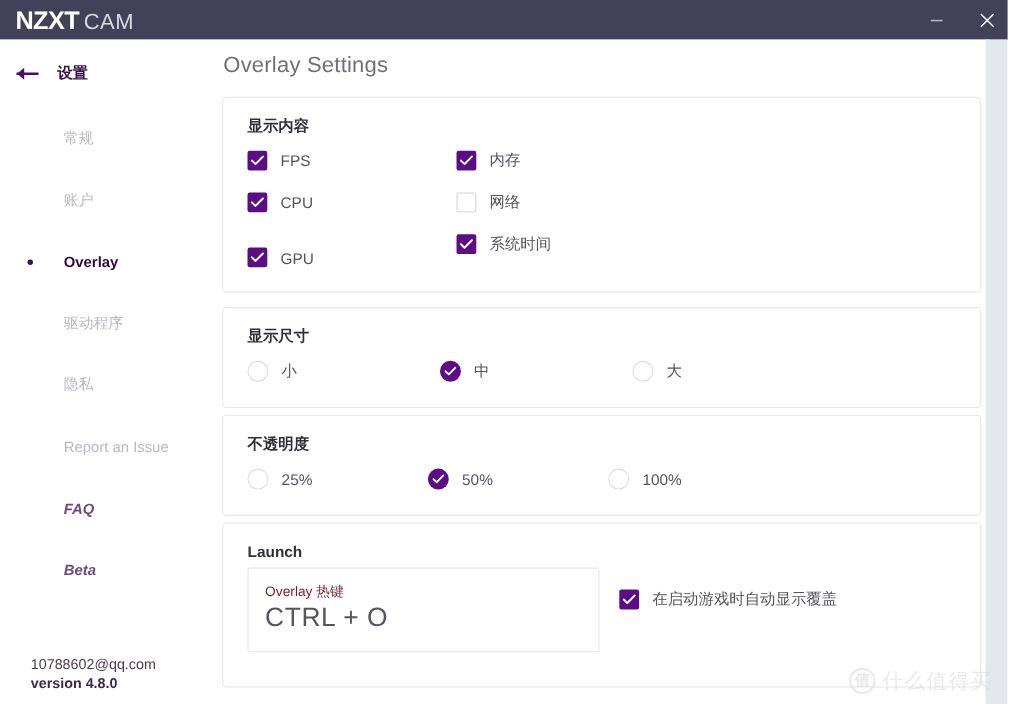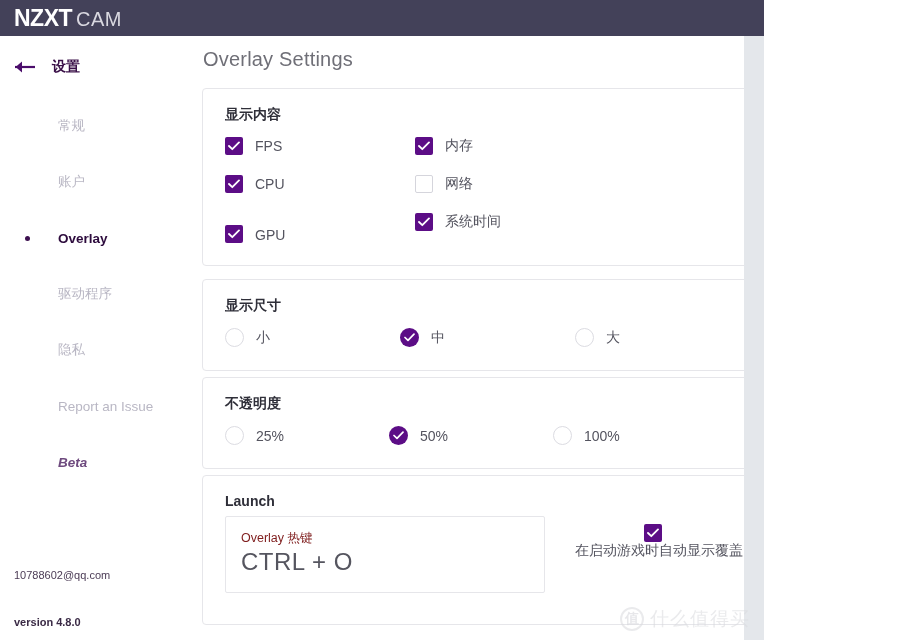--- a/index.html
+++ b/index.html
@@ -7,21 +7,21 @@
   html, body {
     width: 920px;
     height: 640px;
     overflow: hidden;
     background: #ffffff;
     font-family: "Liberation Sans", "DejaVu Sans", sans-serif;
   }
 
   #app {
     position: relative;
-    width: 764px;
+    width: 916px;
     height: 640px;
     background: #ffffff;
     overflow: hidden;
   }
 
   
   .titlebar {
     position: absolute;
     top: 0; left: 0;
     width: 920px;
@@ -115,27 +115,27 @@
     margin-left: 58px;
     font-size: 13.5px;
     color: #b9b7c4;
     white-space: nowrap;
   }
   .nav-item.active .nav-label { color: #2d0b3d; font-weight: bold; }
   .nav-item.italic .nav-label { font-style: italic; color: #6e4a7e; font-weight: bold; }
 
   .sidebar-footer {
     position: absolute;
-    left: 14px;
+    left: 28px;
     bottom: 10px;
-    font-size: 11px;
+    font-size: 13px;
     color: #4b3b55;
     line-height: 1.35;
   }
-  .sidebar-footer .version { font-weight: bold; color: #3a2a45; margin-top: 32px; }
+  .sidebar-footer .version { font-weight: bold; color: #3a2a45; }
 
   
   .content {
     position: absolute;
     top: 36px; left: 190px;
     width: 710px;
     height: 604px;
     background: #ffffff;
     overflow: hidden;
   }
@@ -316,20 +316,23 @@
       <div class="nav-item">
         <span class="nav-label">驱动程序</span>
       </div>
       <div class="nav-item">
         <span class="nav-label">隐私</span>
       </div>
       <div class="nav-item">
         <span class="nav-label">Report an Issue</span>
       </div>
       <div class="nav-item italic">
+        <span class="nav-label">FAQ</span>
+      </div>
+      <div class="nav-item italic">
         <span class="nav-label">Beta</span>
       </div>
     </div>
 
     <div class="sidebar-footer">
       <div>10788602@qq.com</div>
       <div class="version">version 4.8.0</div>
     </div>
   </div>
 
@@ -438,21 +441,21 @@
     </div>
 
     <div class="card" style="top:439px; height:150px;">
       <div class="card-title">Launch</div>
 
       <div class="hotkey-box">
         <div class="hotkey-caption">Overlay 热键</div>
         <div class="hotkey-value">CTRL + O</div>
       </div>
 
-      <div class="opt" style="top:48px; left:360px;flex-direction:column;">
+      <div class="opt" style="top:60px; left:360px;">
         <span class="cb on">
           <svg width="12" height="10" viewBox="0 0 12 10" aria-hidden="true">
               <path d="M1 5 L4.3 8.2 L11 1.4" stroke="#ffffff" stroke-width="1.8" fill="none" stroke-linecap="round" stroke-linejoin="round"></path>
             </svg>
         </span>
         <span class="opt-label">在启动游戏时自动显示覆盖</span>
       </div>
     </div>
 
   </div>

